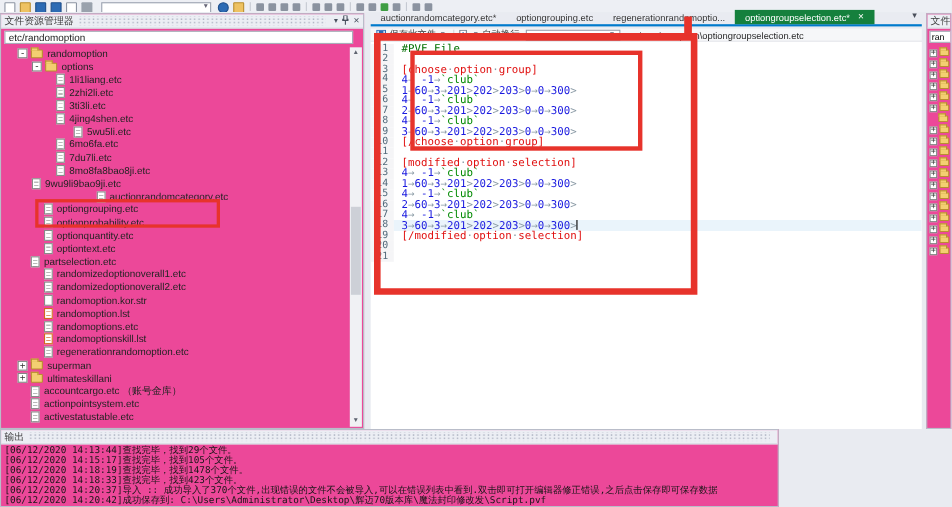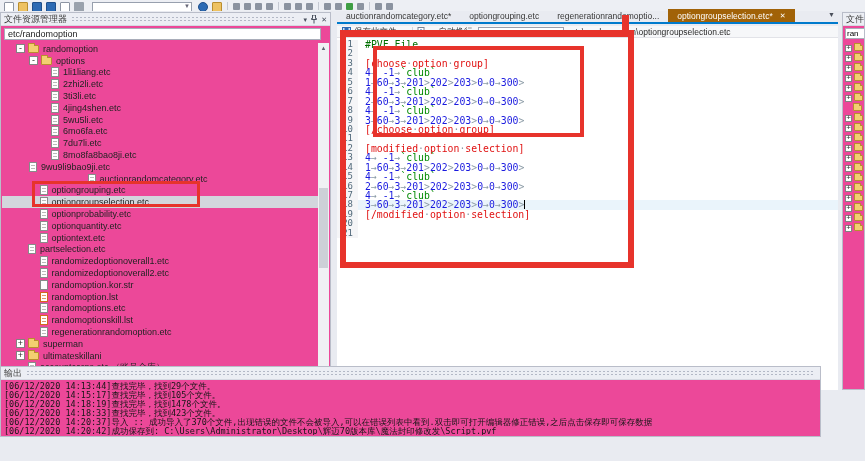--- a/index.html
+++ b/index.html
@@ -41,21 +41,21 @@
   .tico.lst{border-color:#d2691e;background-image:repeating-linear-gradient(180deg,#e0956a 0 1px,transparent 1px 3px)}
   .tico.str{background-image:none}
   #tree-scroll{position:absolute;right:1px;top:30px;bottom:1px;width:11px;background:#f0f1f4}
   #tree-scroll .arr{height:10px;font-size:6px;color:#5e6470;text-align:center;line-height:10px}
   #tree-scroll .arr.dn{position:absolute;bottom:0;left:0;right:0}
   #tree-thumb{position:absolute;left:1px;right:1px;top:145px;height:80px;background:#cdd0d7}
 
   
   #tabstrip{position:absolute;left:337px;top:9px;width:501px;height:15px;border-bottom:2px solid #007acc;display:flex}
   .tab{display:flex;align-items:center;padding:0 9px;font-size:8.5px;color:#383838;white-space:nowrap}
-  .tab.active{background:#a16207;color:#fff}
+  .tab.active{background:#15803d;color:#fff}
   .tab .close{margin-left:7px;font-size:7px;line-height:1}
   #tab-overflow{position:absolute;left:828px;top:11px;font-size:7px;color:#4a4f5a;z-index:5}
 
   
   #edtoolbar{position:absolute;left:337px;top:26px;width:501px;height:12px;background:#f6f7f9;border-bottom:1px solid #e2e3e8;display:flex;align-items:center;font-size:8.5px;color:#333;padding-left:5px;white-space:nowrap}
   #edtoolbar .dd{font-size:6px;color:#667;margin:0 3px}
   #edtoolbar .vsep{width:1px;height:9px;background:#d3d6dd;margin:0 4px}
   #ed-combo{width:86px;height:10px;background:#fff;border:1px solid #9aa0ad;position:relative;margin:0 6px}
   #ed-combo .dd{position:absolute;right:1px;top:1px}
   #breadcrumb{color:#2a2a2a}
@@ -72,21 +72,21 @@
   
   #right-panel{left:842px;top:12px;width:23px;height:378px;overflow:hidden}
   #mini-search{position:absolute;left:2px;top:15px;width:20px;height:11px;border:1px solid #a9adb9;font-size:8px;padding:0 1px;font-family:"Liberation Sans",sans-serif}
   #mini-rows{position:absolute;left:2px;top:30px;right:0;bottom:0}
   .mrow{display:flex;align-items:center;height:10px}
   .mrow .exp{width:7px;height:7px;line-height:4px;font-size:8px;margin-right:2px}
   .mrow .tico.folder{width:9px;height:6px}
   .mrow.ind{padding-left:8px}
 
   
-  #output{left:0;top:366px;width:821px;height:71px}
+  #output{left:0;top:390px;width:708px;height:71px}
   #out-lines{position:absolute;left:1px;top:14px;right:1px;bottom:1px;padding:1px 2px;overflow:hidden}
   .ol{height:9px;line-height:9px;font-size:8.5px;font-family:"DejaVu Sans Mono",monospace;white-space:nowrap;color:#161616}
 
   
   .ann{position:absolute;z-index:60;border:0 solid #e7332b;pointer-events:none}
   #ann-tree{left:32px;top:181px;width:168px;height:26px;border-width:3px}
   #ann-outer{left:340px;top:30px;width:294px;height:238px;border-width:7px 6px 6px 6px}
   #ann-inner{left:373px;top:46px;width:211px;height:91px;border-width:4px}
   #ann-tick{left:622px;top:15px;width:7px;height:17px;background:#e7332b}
 
@@ -130,21 +130,21 @@
         <span>2zhi2li.etc</span>
       </div>
       <div class="trow" style="padding-left: 49px;">
         <span class="tico etc"></span>
         <span>3ti3li.etc</span>
       </div>
       <div class="trow" style="padding-left: 49px;">
         <span class="tico etc"></span>
         <span>4jing4shen.etc</span>
       </div>
-      <div class="trow" style="padding-left: 49px;">
+      <div class="trow" style="padding-left: 49px; margin-left: 16px;">
         <span class="tico etc"></span>
         <span>5wu5li.etc</span>
       </div>
       <div class="trow" style="padding-left: 49px;">
         <span class="tico etc"></span>
         <span>6mo6fa.etc</span>
       </div>
       <div class="trow" style="padding-left: 49px;">
         <span class="tico etc"></span>
         <span>7du7li.etc</span>
@@ -157,24 +157,20 @@
         <span class="tico etc"></span>
         <span>9wu9li9bao9ji.etc</span>
       </div>
       <div class="trow" style="padding-left: 37.5px; margin-left: 48px;">
         <span class="tico etc"></span>
         <span>auctionrandomcategory.etc</span>
       </div>
       <div class="trow" style="padding-left: 37.5px;">
         <span class="tico etc"></span>
         <span>optiongrouping.etc</span>
-      </div>
-      <div class="trow sel" style="padding-left: 37.5px;">
-        <span class="tico etc"></span>
-        <span>optiongroupselection.etc</span>
       </div>
       <div class="trow" style="padding-left: 37.5px;">
         <span class="tico etc"></span>
         <span>optionprobability.etc</span>
       </div>
       <div class="trow" style="padding-left: 37.5px;">
         <span class="tico etc"></span>
         <span>optionquantity.etc</span>
       </div>
       <div class="trow" style="padding-left: 37.5px;">

